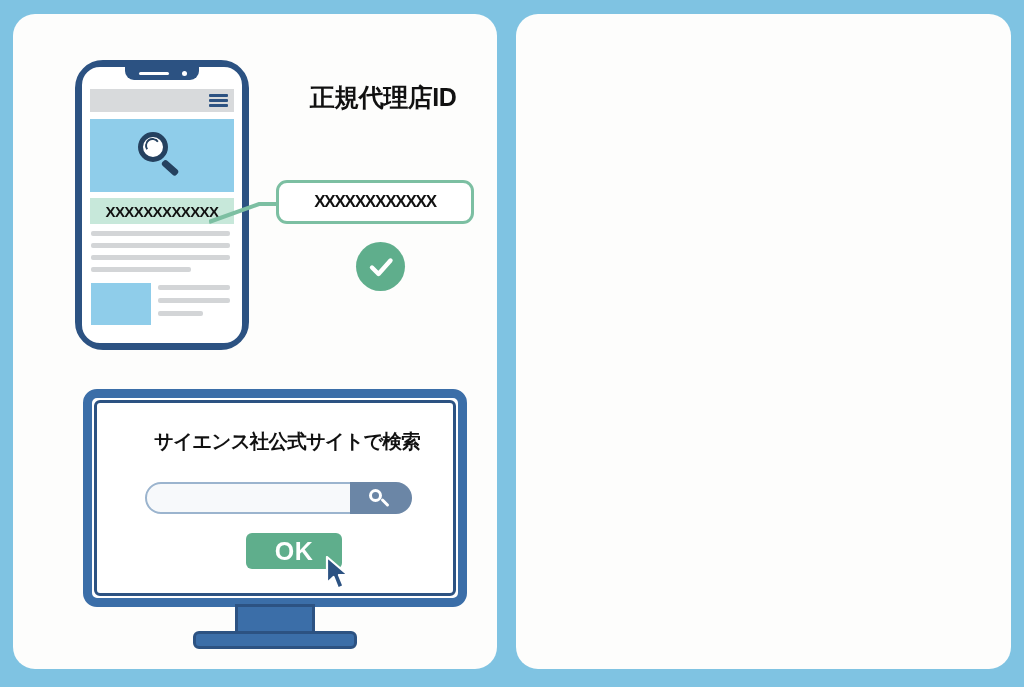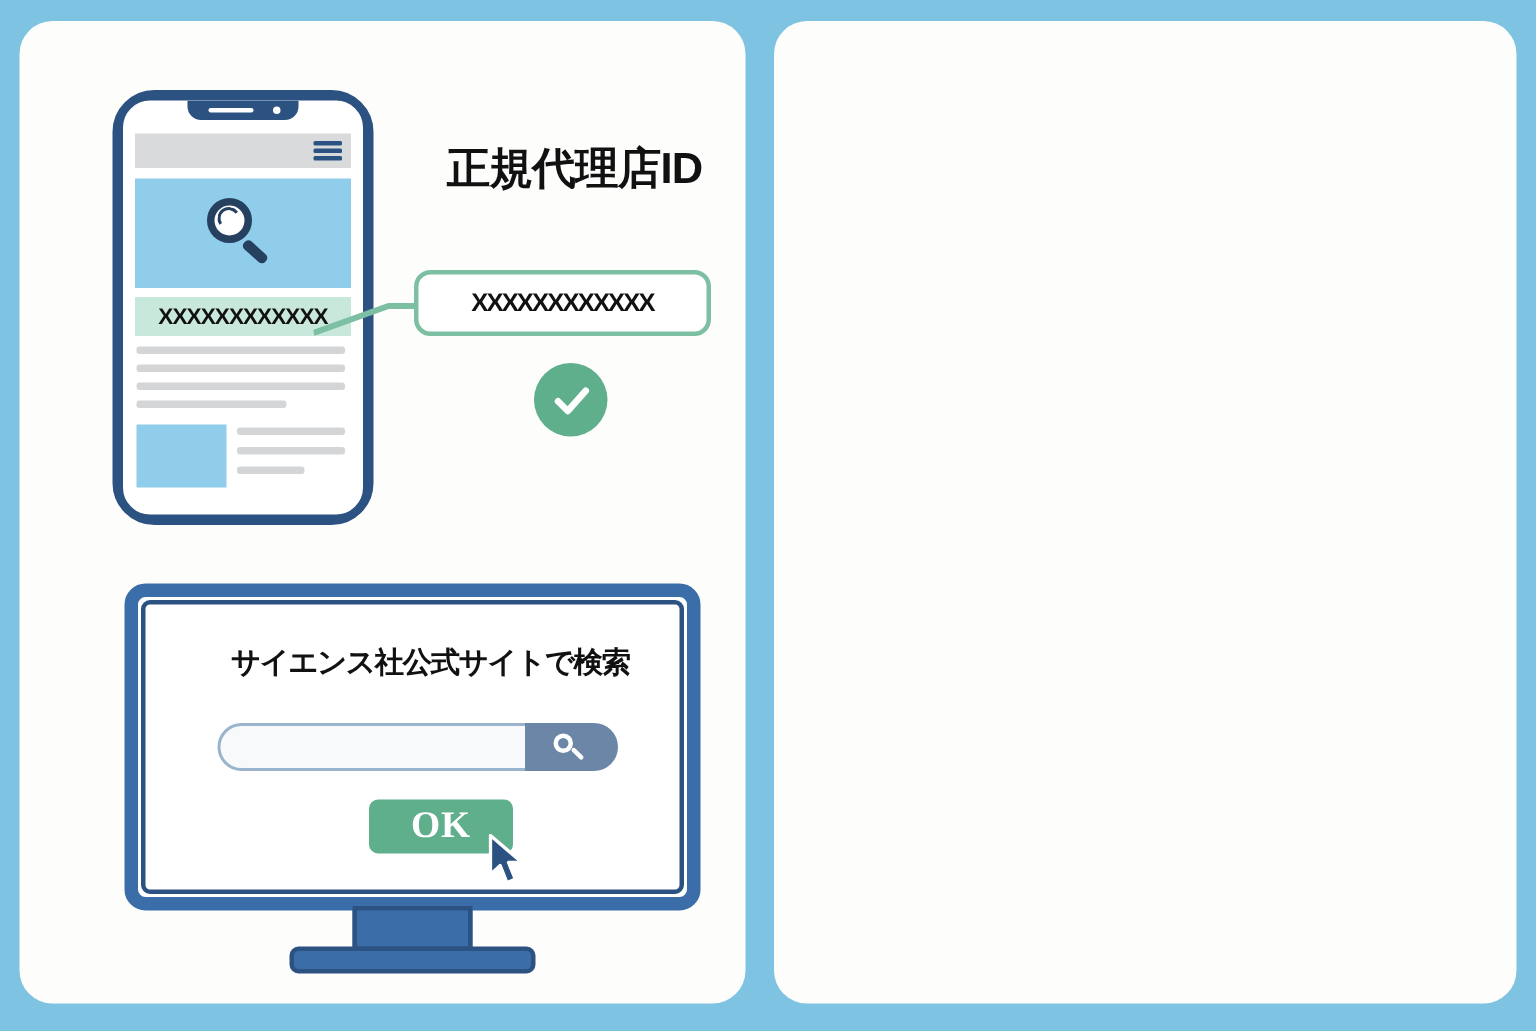--- a/index.html
+++ b/index.html
@@ -57,22 +57,22 @@
   .ph-highlight span{font-size:15px;font-weight:700;letter-spacing:-0.6px;color:#111;}
   .ph-lines{position:absolute;left:9px;top:164px;right:12px;}
   .ph-lines i{display:block;height:5px;background:#D3D5D7;border-radius:2px;margin-bottom:7px;}
   .ph-lines i.s{width:72%;}
   .ph-img{position:absolute;left:9px;top:216px;width:60px;height:42px;background:#8FCDEA;}
   .ph-side{position:absolute;left:76px;top:218px;right:12px;}
   .ph-side i{display:block;height:5px;background:#D3D5D7;border-radius:2px;margin-bottom:8px;}
   .ph-side i.s{width:62%;}
 
   
-  #callout-title{left:255px;top:82px;width:230px;text-align:center;
-    font-size:29px;font-weight:700;color:#111;line-height:1.22;letter-spacing:-0.5px;}
+  #callout-title{left:255px;top:68px;width:230px;text-align:center;
+    font-size:25px;font-weight:700;color:#111;line-height:1.22;letter-spacing:-0.5px;}
   #callout-box{
     left:263px;top:166px;width:198px;height:44px;
     border:3px solid #7CBFA2;border-radius:11px;background:#fff;
     display:flex;align-items:center;justify-content:center;box-sizing:border-box;
   }
   #callout-box span{font-size:17px;font-weight:700;letter-spacing:-1.2px;color:#111;}
   .leader{position:absolute;left:196px;top:188px;width:72px;height:22px;}
 
   
   .check{border-radius:50%;background:#5FAE8C;position:absolute;
@@ -98,21 +98,21 @@
   .searchbar .field{position:absolute;left:0;top:0;width:228px;height:32px;
     background:#F7F9FB;border:2px solid #9BB4CE;border-radius:16px;box-sizing:border-box;}
   .searchbar .btn{position:absolute;right:0;top:0;width:62px;height:32px;
     background:#6B86A6;border-radius:0 16px 16px 0;}
   .searchbar .btn .g{position:absolute;left:19px;top:7px;width:13px;height:13px;
     border:3px solid #fff;border-radius:50%;box-sizing:border-box;}
   .searchbar .btn .h{position:absolute;left:30px;top:19px;width:10px;height:3px;background:#fff;
     border-radius:2px;transform:rotate(45deg);}
   #ok-button{position:absolute;left:148px;top:129px;width:96px;height:36px;background:#5FAE8C;
     border-radius:6px;display:flex;align-items:center;justify-content:center;}
-  #ok-button span{color:#fff;font-size:25px;font-weight:700;letter-spacing:0.5px;font-family:Liberation Serif, serif;}
+  #ok-button span{color:#fff;font-size:25px;font-weight:700;letter-spacing:0.5px;}
   .cursor{position:absolute;left:227px;top:152px;}
 </style>
 </head>
 <body>
 
 <div class="canvas">
 
   <div class="panel abs" id="panel-left">
 
     <div class="abs" id="phone">

